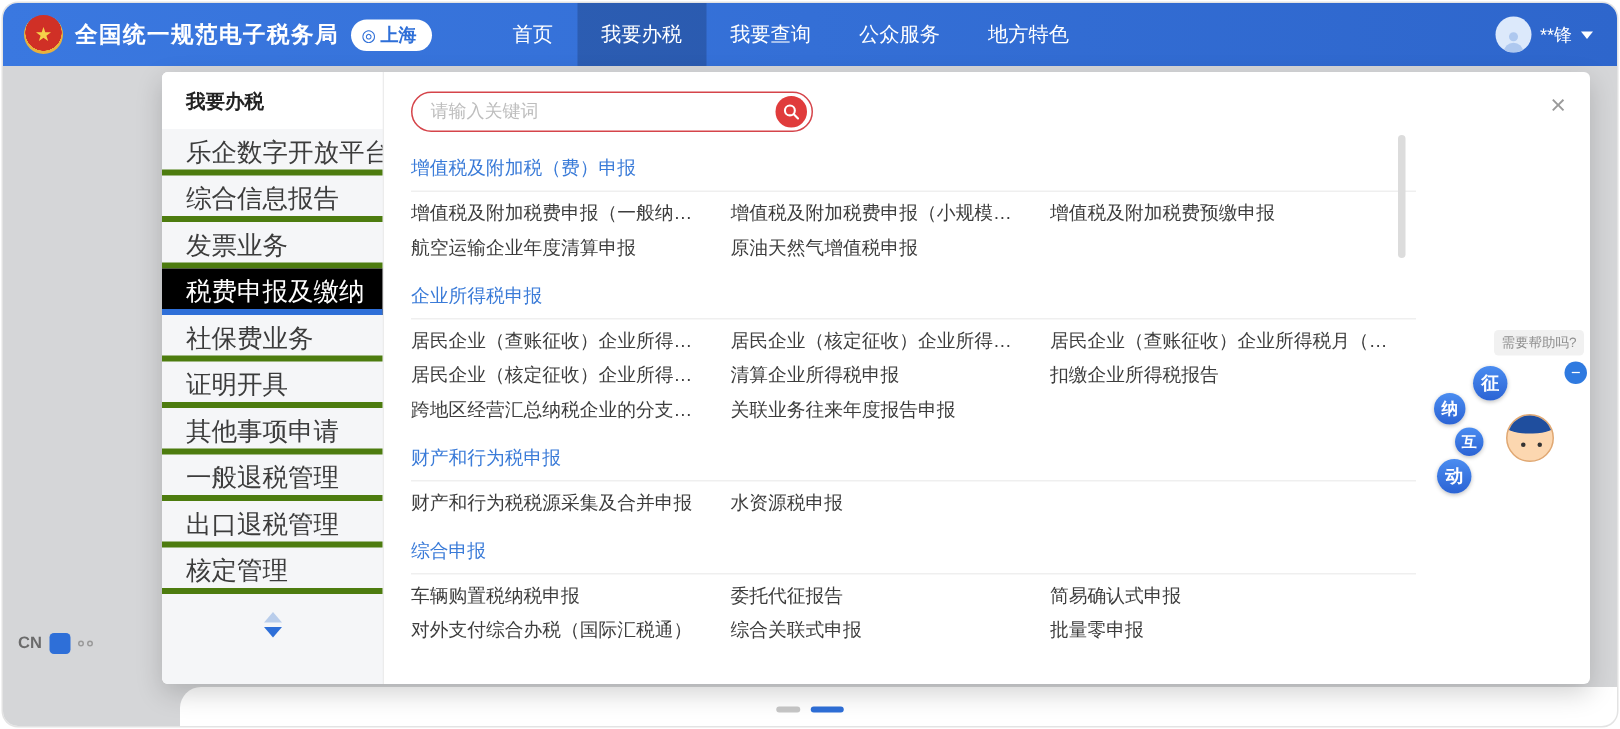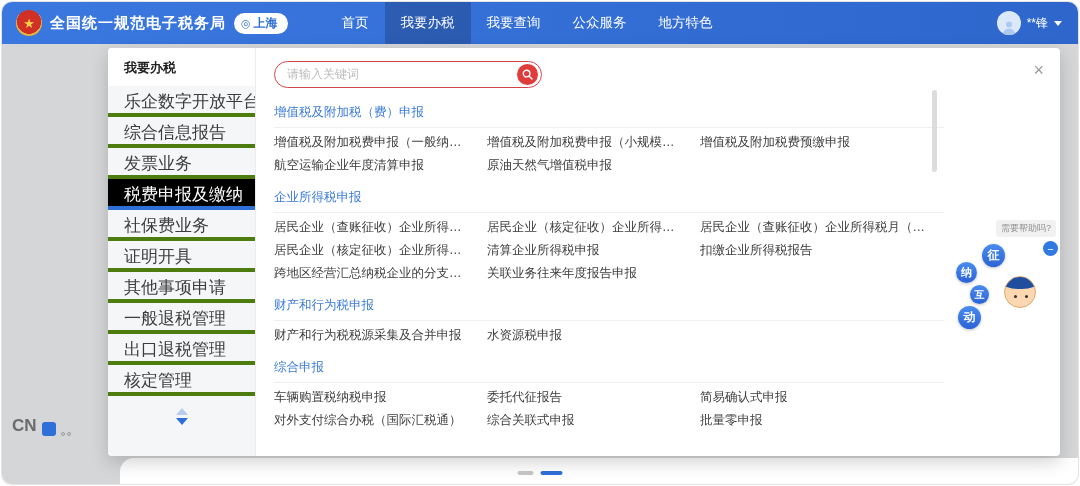--- a/index.html
+++ b/index.html
@@ -20,21 +20,21 @@
   .avatar { width:24px; height:24px; border-radius:50%; background:#dce9fb; display:flex; align-items:flex-end; justify-content:center; overflow:hidden; }
   .uname { font-size:12px; }
   .caret { width:0; height:0; border-left:4px solid transparent; border-right:4px solid transparent; border-top:5px solid #fff; }
 
   
   .backdrop { position:absolute; top:42px; left:0; right:0; bottom:0; background:#d5d6d8; }
   .page-strip { position:absolute; bottom:0; left:118px; right:0; height:26px; background:#fff; border-top-left-radius:14px; }
   .pagination { position:absolute; bottom:9px; left:50%; transform:translateX(-50%); display:flex; gap:7px; }
   .pagination .bar { width:16px; height:4px; border-radius:2px; background:#c7c7c7; cursor:pointer; }
   .pagination .bar.active { width:22px; background:#2e6fd8; }
-  .ime { position:absolute; left:10px; bottom:48px; display:flex; align-items:flex-end; gap:5px; color:#6b6b6b; font-size:17px; font-weight:bold; }
+  .ime { position:absolute; left:10px; bottom:48px; display:flex; align-items:center; gap:5px; color:#6b6b6b; font-size:11px; font-weight:bold; }
   .ime-badge { width:14px; height:14px; border-radius:3px; background:#2e6fd8; display:inline-block; }
   .ime-dots { display:inline-flex; gap:2px; }
   .ime-dots i { width:4px; height:4px; border:1px solid #9a9a9a; border-radius:50%; }
 
   
   .panel { position:absolute; left:106px; top:46px; width:952px; height:408px; background:#fff; border-radius:4px; box-shadow:0 6px 18px rgba(0,0,0,.18); display:flex; }
   .side { width:148px; background:#f5f6f8; border-right:1px solid #ececec; border-radius:4px 0 0 4px; flex:none; }
   .side-title { font-size:13px; font-weight:bold; color:#222; padding:11px 16px 9px; background:#fff; border-radius:4px 0 0 0; }
   .side-item { height:31px; line-height:31px; padding:0 16px; font-size:17px; color:#3c3c3c; border-bottom:4px solid #4d7c0f; cursor:pointer; white-space:nowrap; overflow:hidden; }
   .side-item.selected { background:#000000; color:#fff; border-color:#2e6fd8; }

